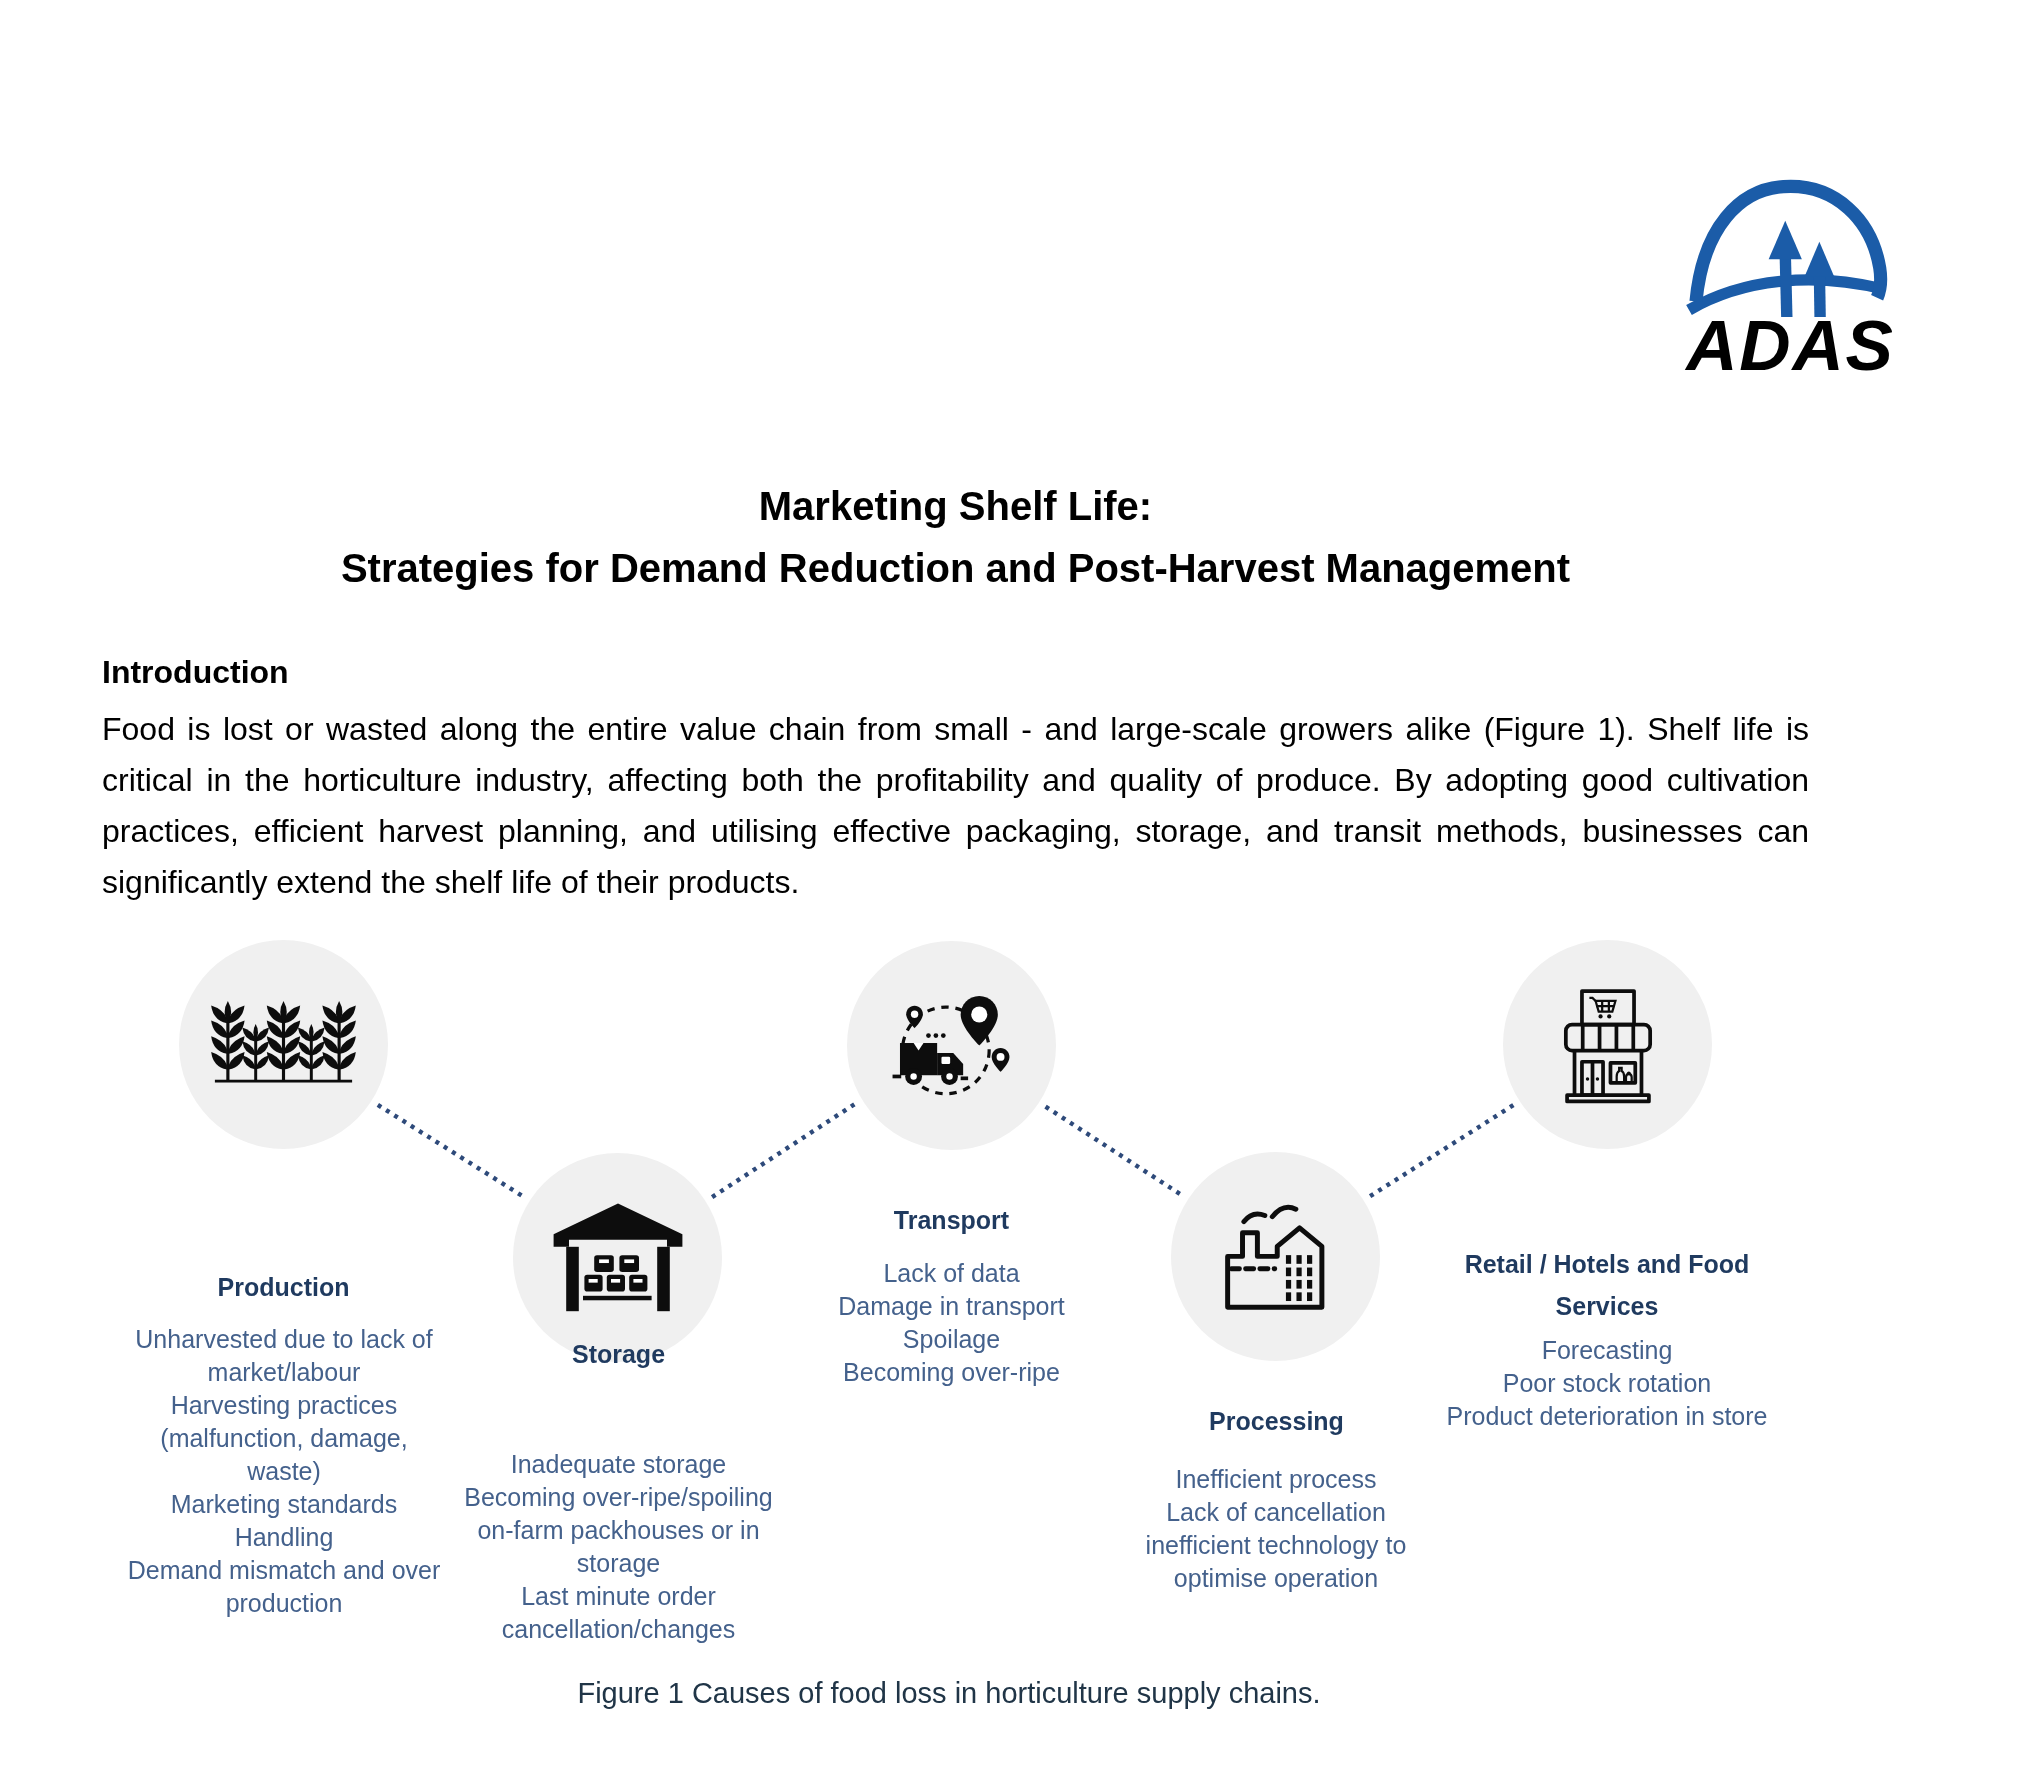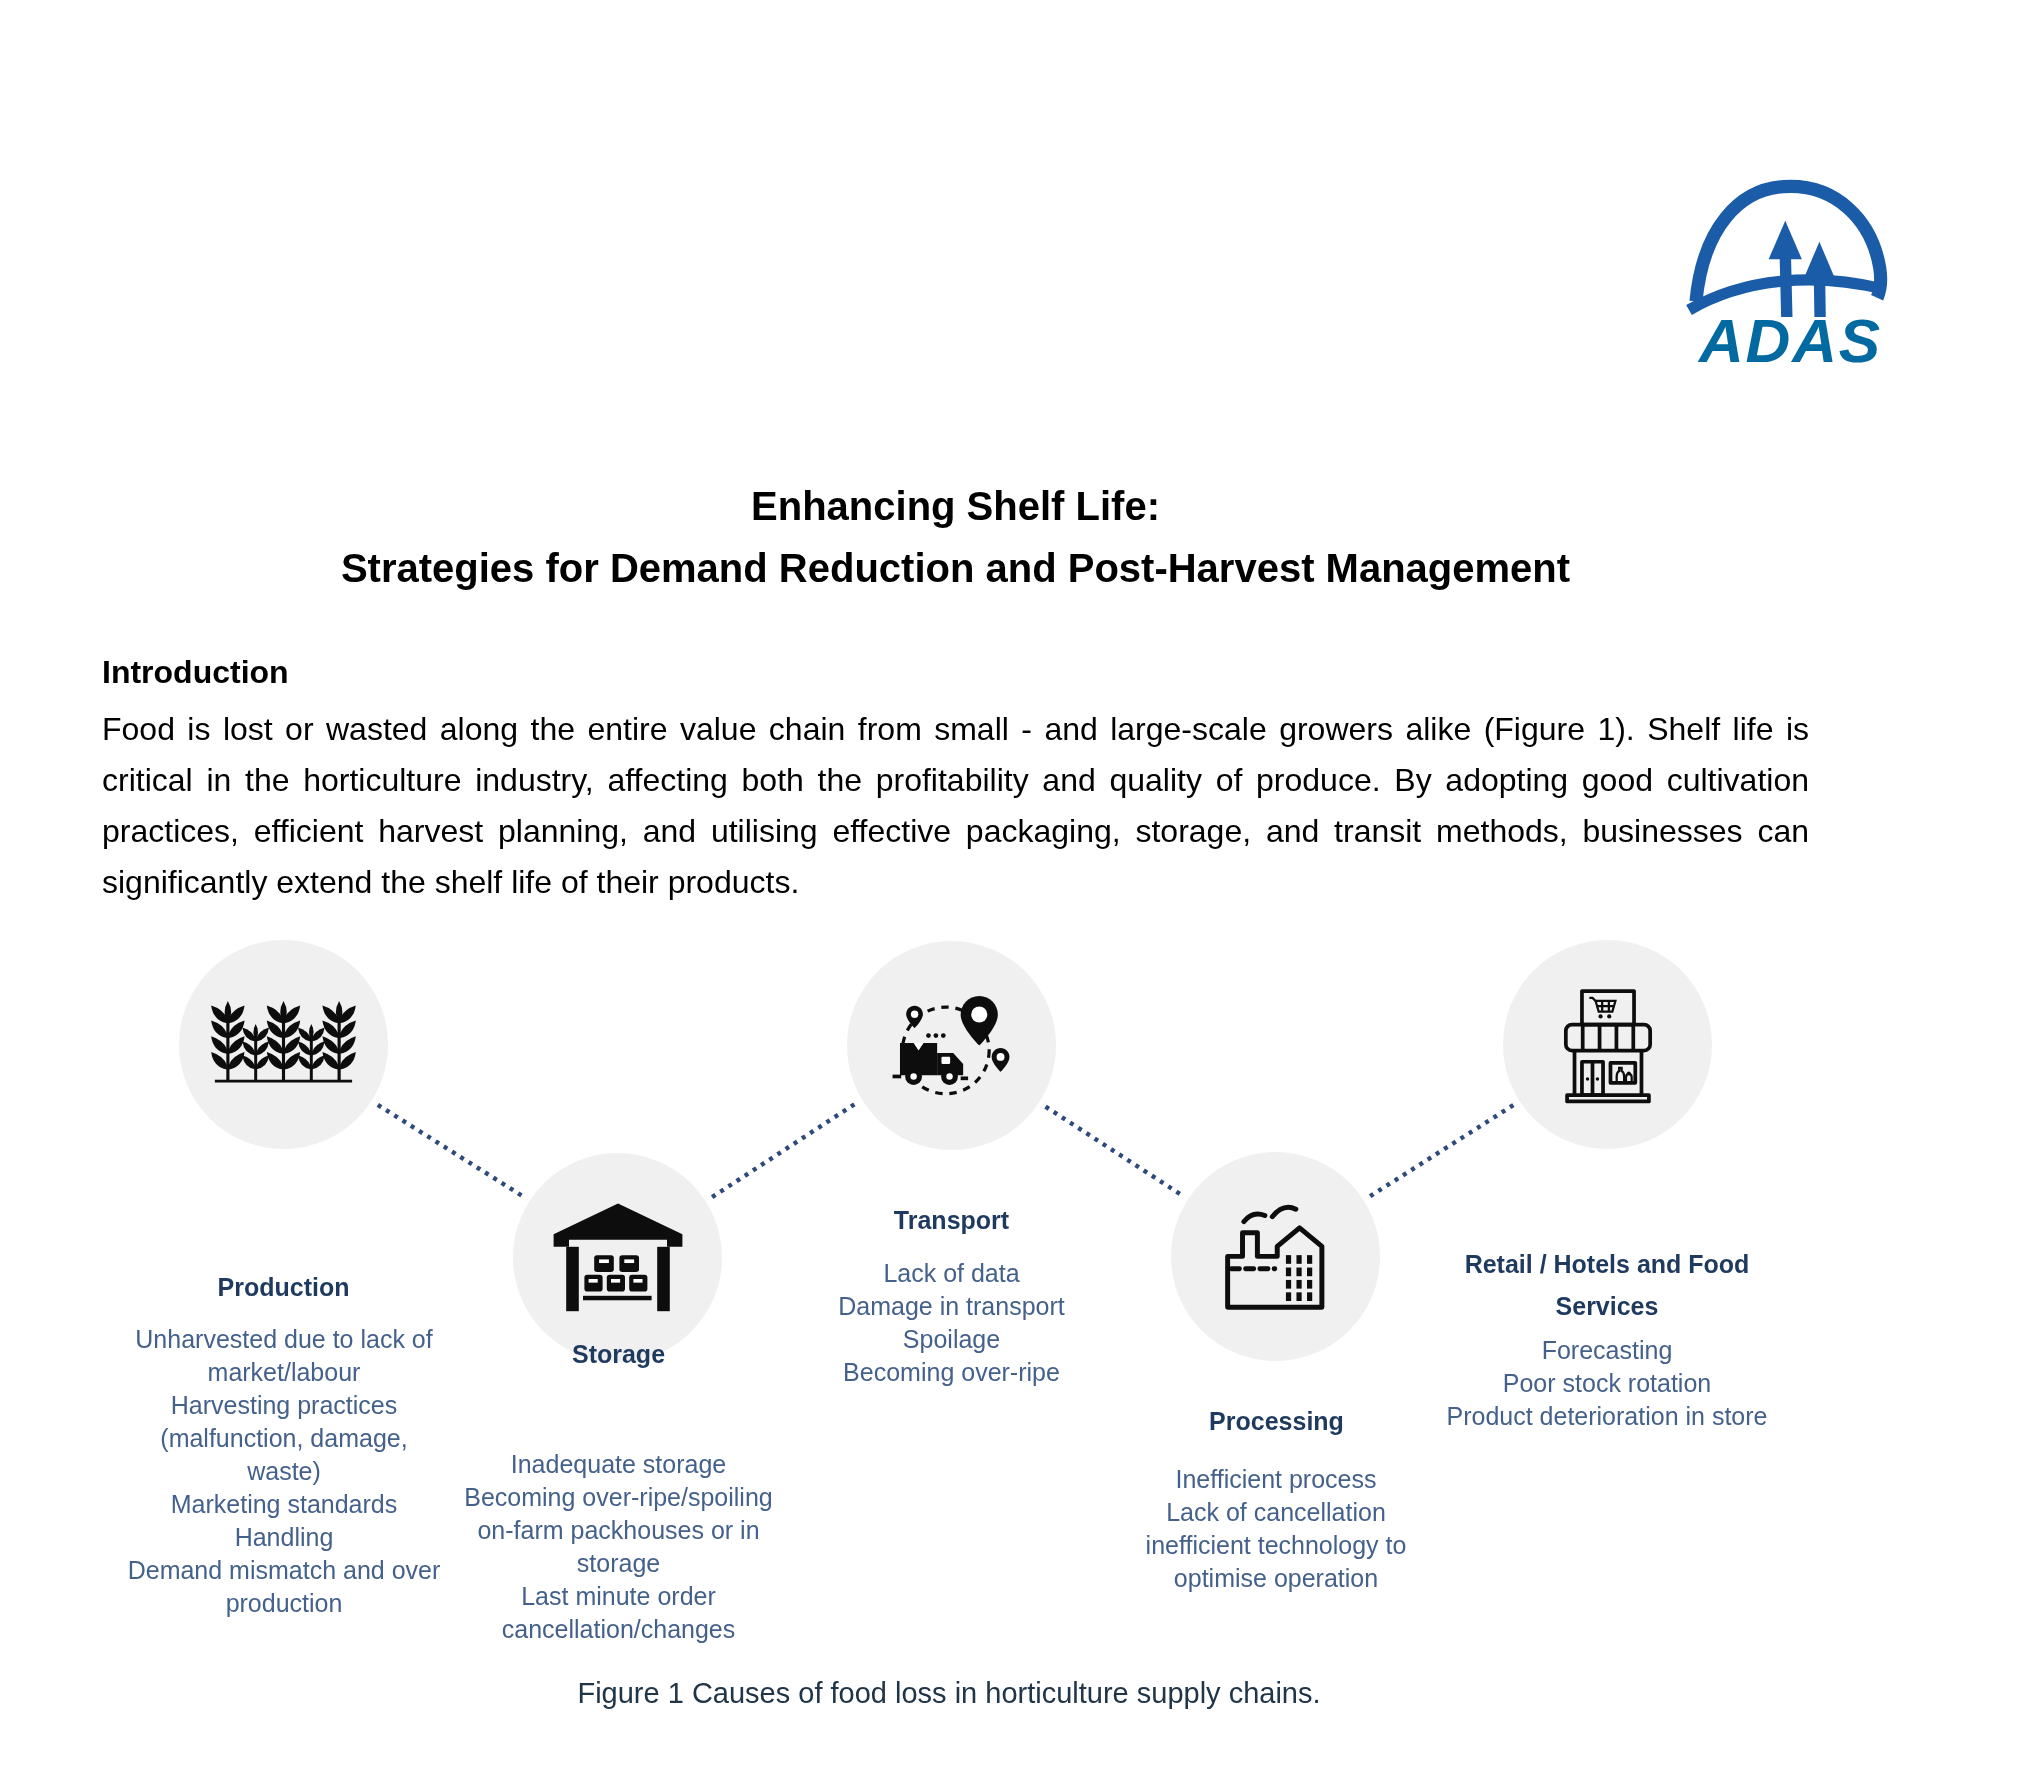--- a/index.html
+++ b/index.html
@@ -2,21 +2,21 @@
 <html style="font-size:14px"><head>
 <meta charset="utf-8">
 <style>
   html,body{margin:0;padding:0;background:#fff;}
   body{width:2037px;height:1785px;position:relative;font-family:"Liberation Sans",sans-serif;}
   .page{position:absolute;inset:0;background:#fff;overflow:hidden;}
 
   
   .logo{position:absolute;left:1676px;top:177px;width:229px;text-align:center;}
   .logo-mark{display:block;margin:0 auto;width:211px;height:140px;}
-  .logo-text{font-size:62px;font-weight:700;font-style:italic;color:#0369a1;line-height:1;margin-top:-7px;letter-spacing:1.8px;}
+  .logo-text{font-size:71px;font-weight:700;font-style:italic;color:#000000;line-height:1;margin-top:-7px;letter-spacing:1.8px;}
 
   
   .title{position:absolute;left:102px;top:475px;width:1707px;text-align:center;font-weight:700;font-size:40px;line-height:62px;color:#000;}
   .intro-h{position:absolute;left:102px;top:654px;font-size:32px;font-weight:700;color:#000;}
   .intro-p{position:absolute;left:102px;top:704px;width:1707px;font-size:32px;line-height:51px;text-align:justify;color:#000;}
 
   
   .circle{position:absolute;width:209px;height:209px;border-radius:50%;background:#f0f0f0;display:flex;align-items:center;justify-content:center;}
   .stage-title{position:absolute;font-size:25px;font-weight:700;color:#1f3a5f;text-align:center;}
   .causes{position:absolute;font-size:25px;line-height:33px;color:#44618c;text-align:center;}
@@ -43,21 +43,21 @@
       </g>
       <g fill="#1b5ca8">
         <polygon points="114,50 95,94 133,94"></polygon>
         <polygon points="153,74 136,114 170,114"></polygon>
       </g>
     </svg>
     <div class="logo-text">ADAS</div>
   </div>
 
   <div class="title">
-    <div>Enhancing Shelf Life:</div>
+    <div>Marketing Shelf Life:</div>
     <div>Strategies for Demand Reduction and Post-Harvest Management</div>
   </div>
 
   <div class="intro-h">Introduction</div>
   <div class="intro-p">Food is lost or wasted along the entire value chain from small - and large-scale growers alike (Figure 1). Shelf life is critical in the horticulture industry, affecting both the profitability and quality of produce. By adopting good cultivation practices, efficient harvest planning, and utilising effective packaging, storage, and transit methods, businesses can significantly extend the shelf life of their products.</div>
 
   <svg class="connectors" viewBox="0 0 2297 2013" width="2037" height="1785">
     <g stroke="#2e4a7a" stroke-width="5" stroke-dasharray="4.5 6.5">
       <line x1="426" y1="1246" x2="591" y2="1350"></line>
       <line x1="803" y1="1350" x2="967" y2="1243"></line>

